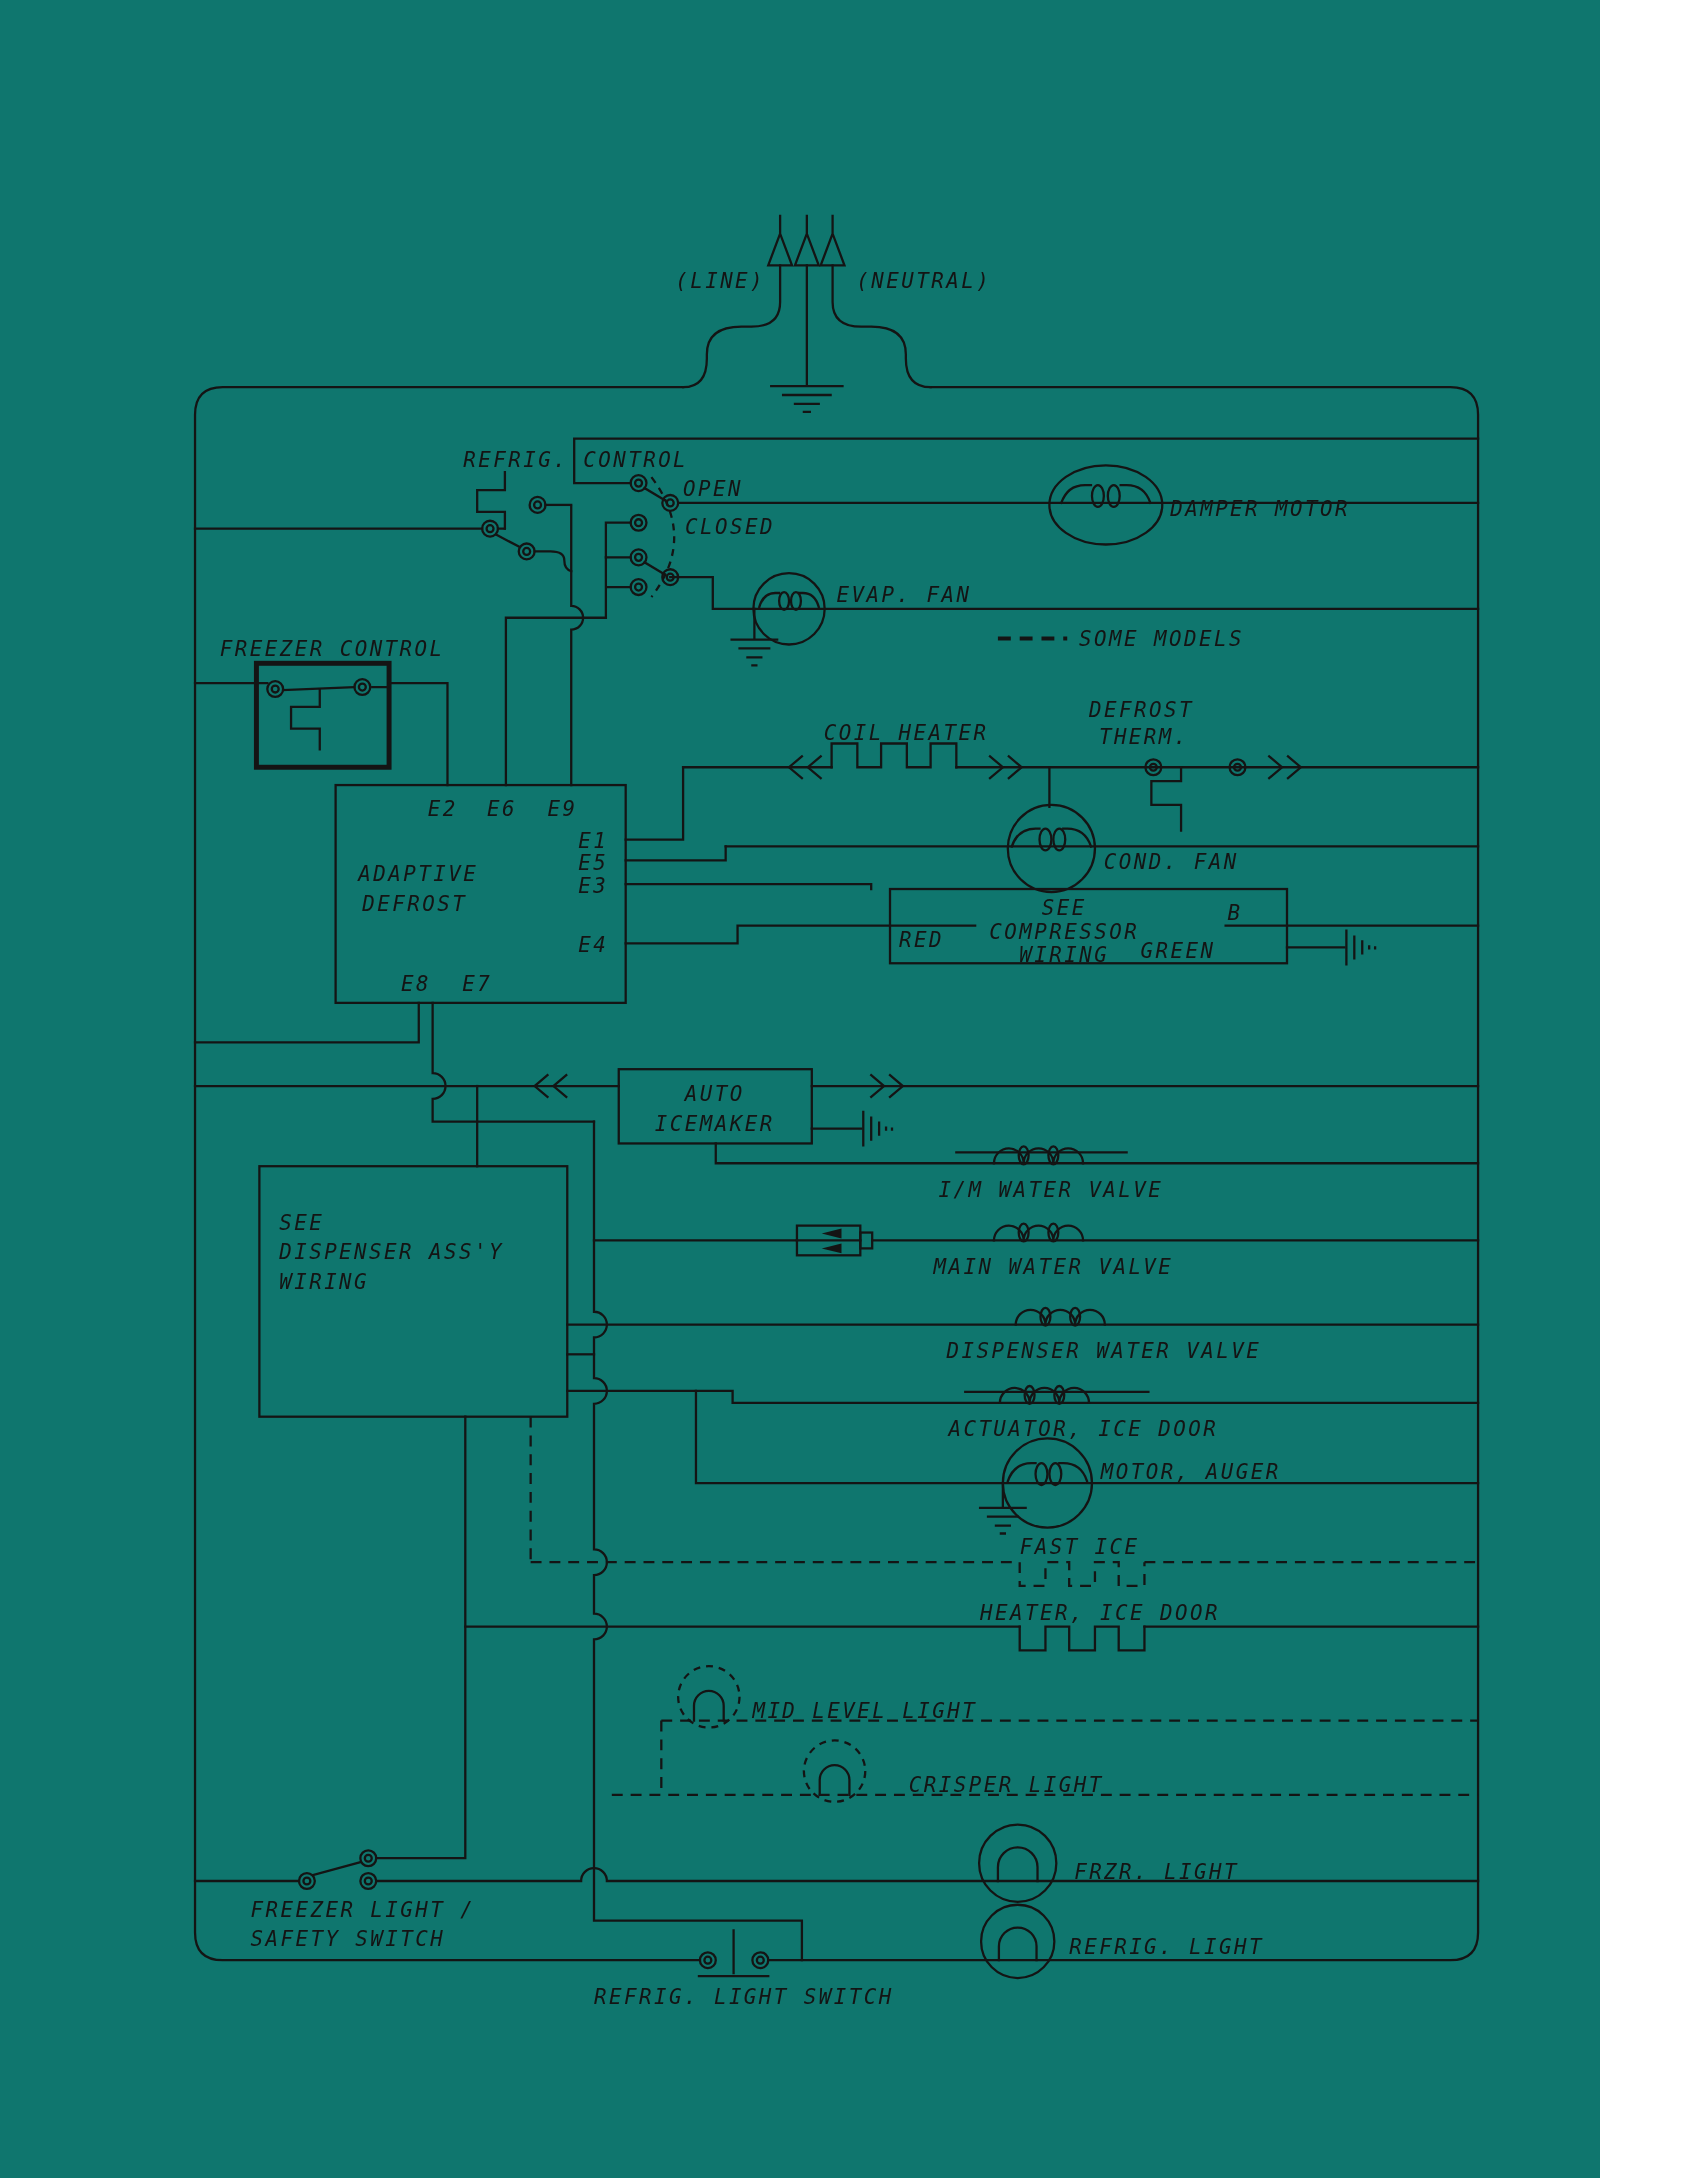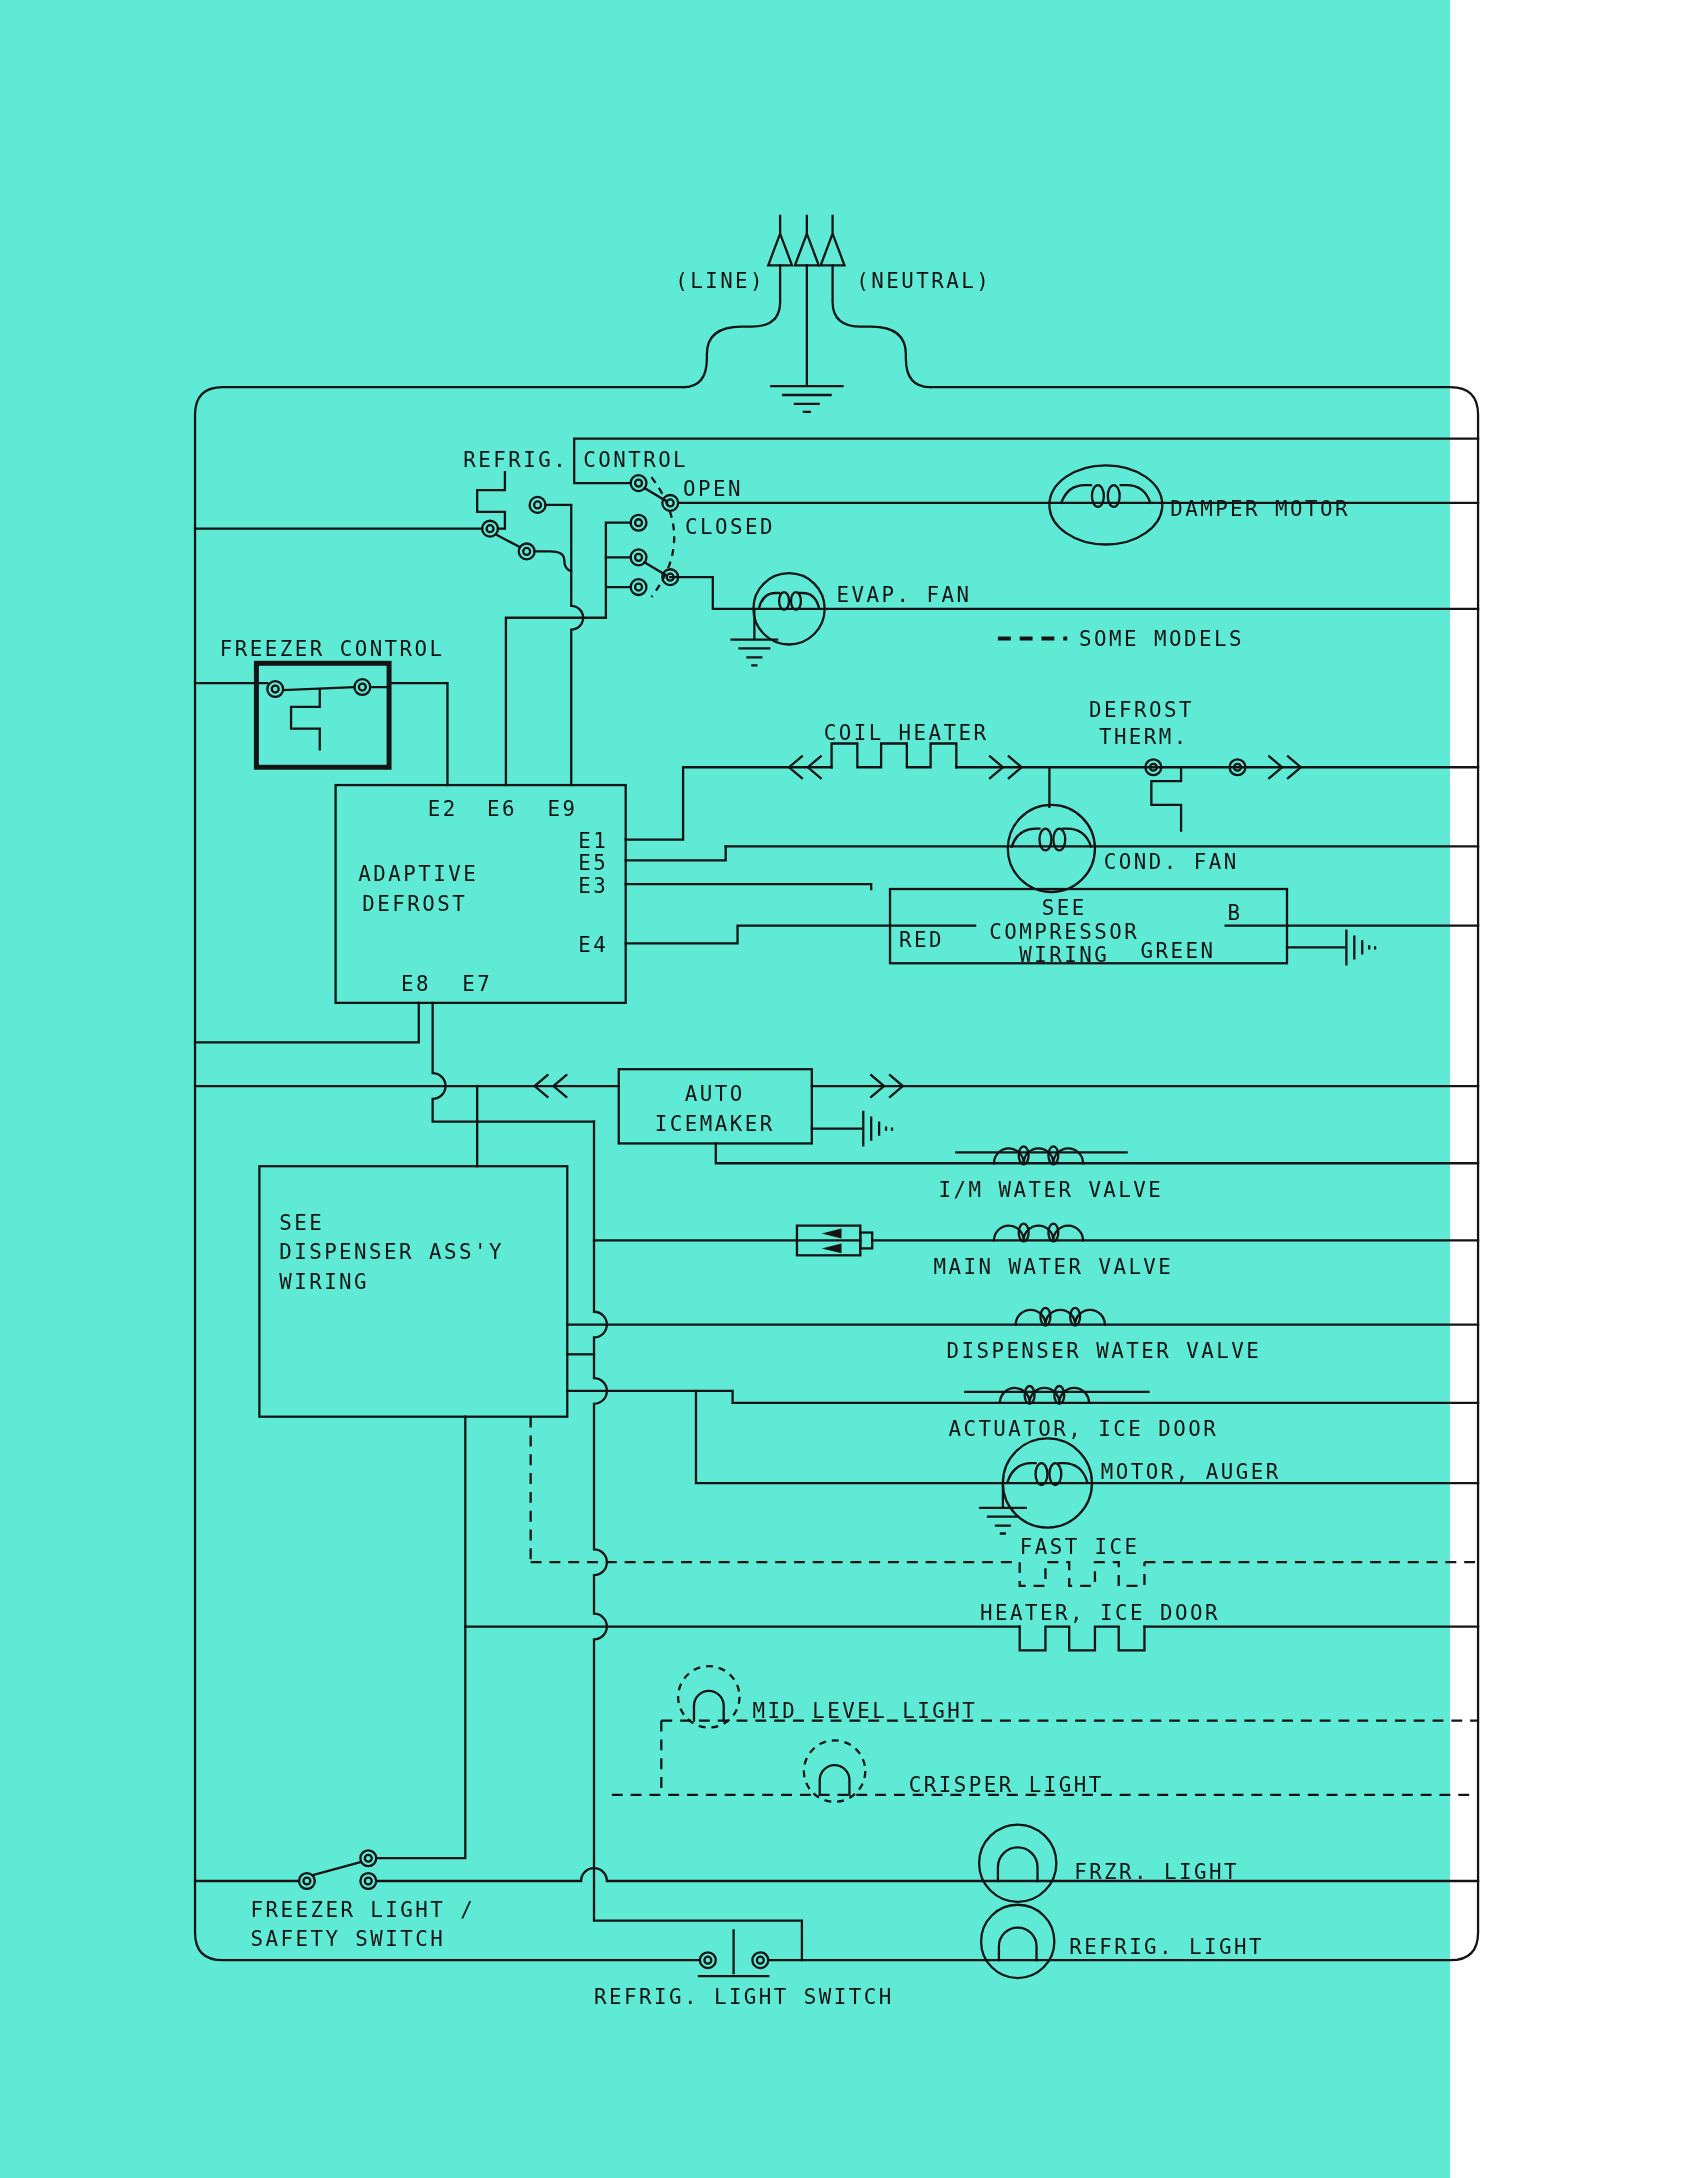--- a/index.html
+++ b/index.html
@@ -1,16 +1,16 @@
 <!DOCTYPE html>
 <html><head>
 <meta charset="utf-8">
 <style>
   html,body{margin:0;padding:0;background:#ffffff;}
-  .page{width:1450px;height:2178px;background:#5eead4;position:relative;}
+  .page{width:1600px;height:2178px;background:#0f766e;position:relative;font-style:italic;}
   svg{display:block;}
   .w{stroke:#141414;stroke-width:2.3;fill:none;stroke-linecap:square;}
   .thick{stroke:#141414;stroke-width:5;fill:none;}
   .dash{stroke:#141414;stroke-width:2.3;fill:none;stroke-dasharray:11 8;}
   .dashc{stroke:#141414;stroke-width:2.3;fill:none;stroke-dasharray:7 6;}
   .legdash{stroke:#141414;stroke-width:4;fill:none;stroke-dasharray:13 9;}
   .blk{fill:#141414;stroke:none;}
   text{font-family:"DejaVu Sans Mono","Liberation Mono",monospace;font-size:21px;
        letter-spacing:2.5px;fill:#141414;}
   .mid{text-anchor:middle;}

